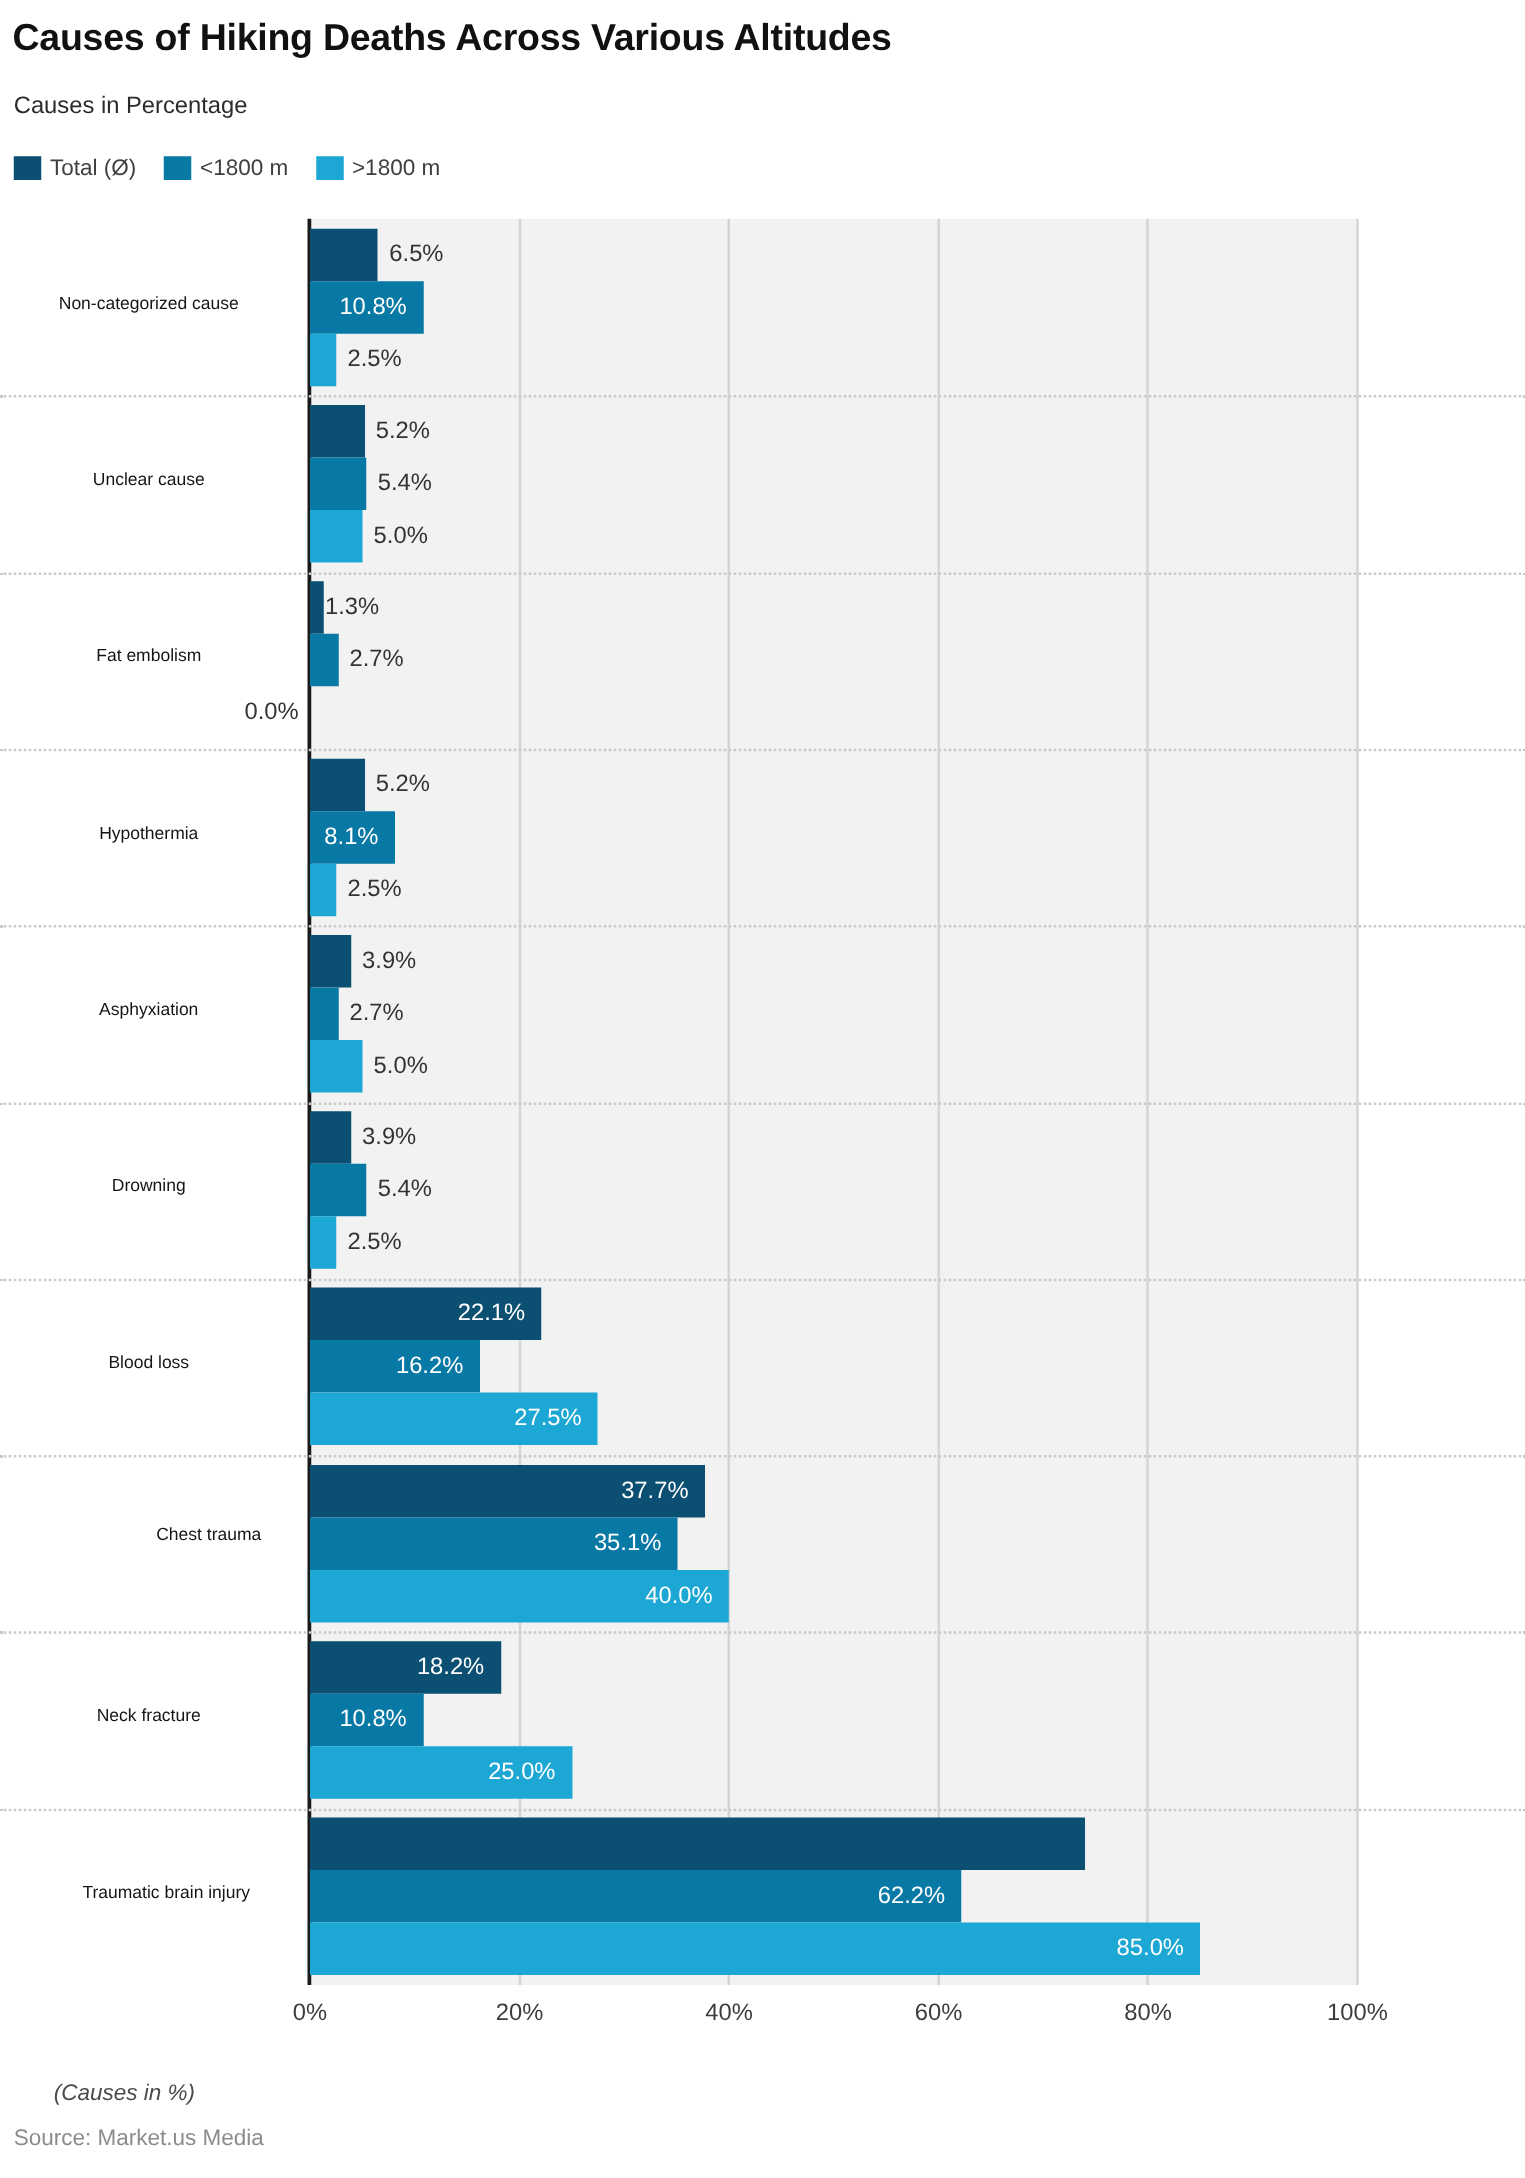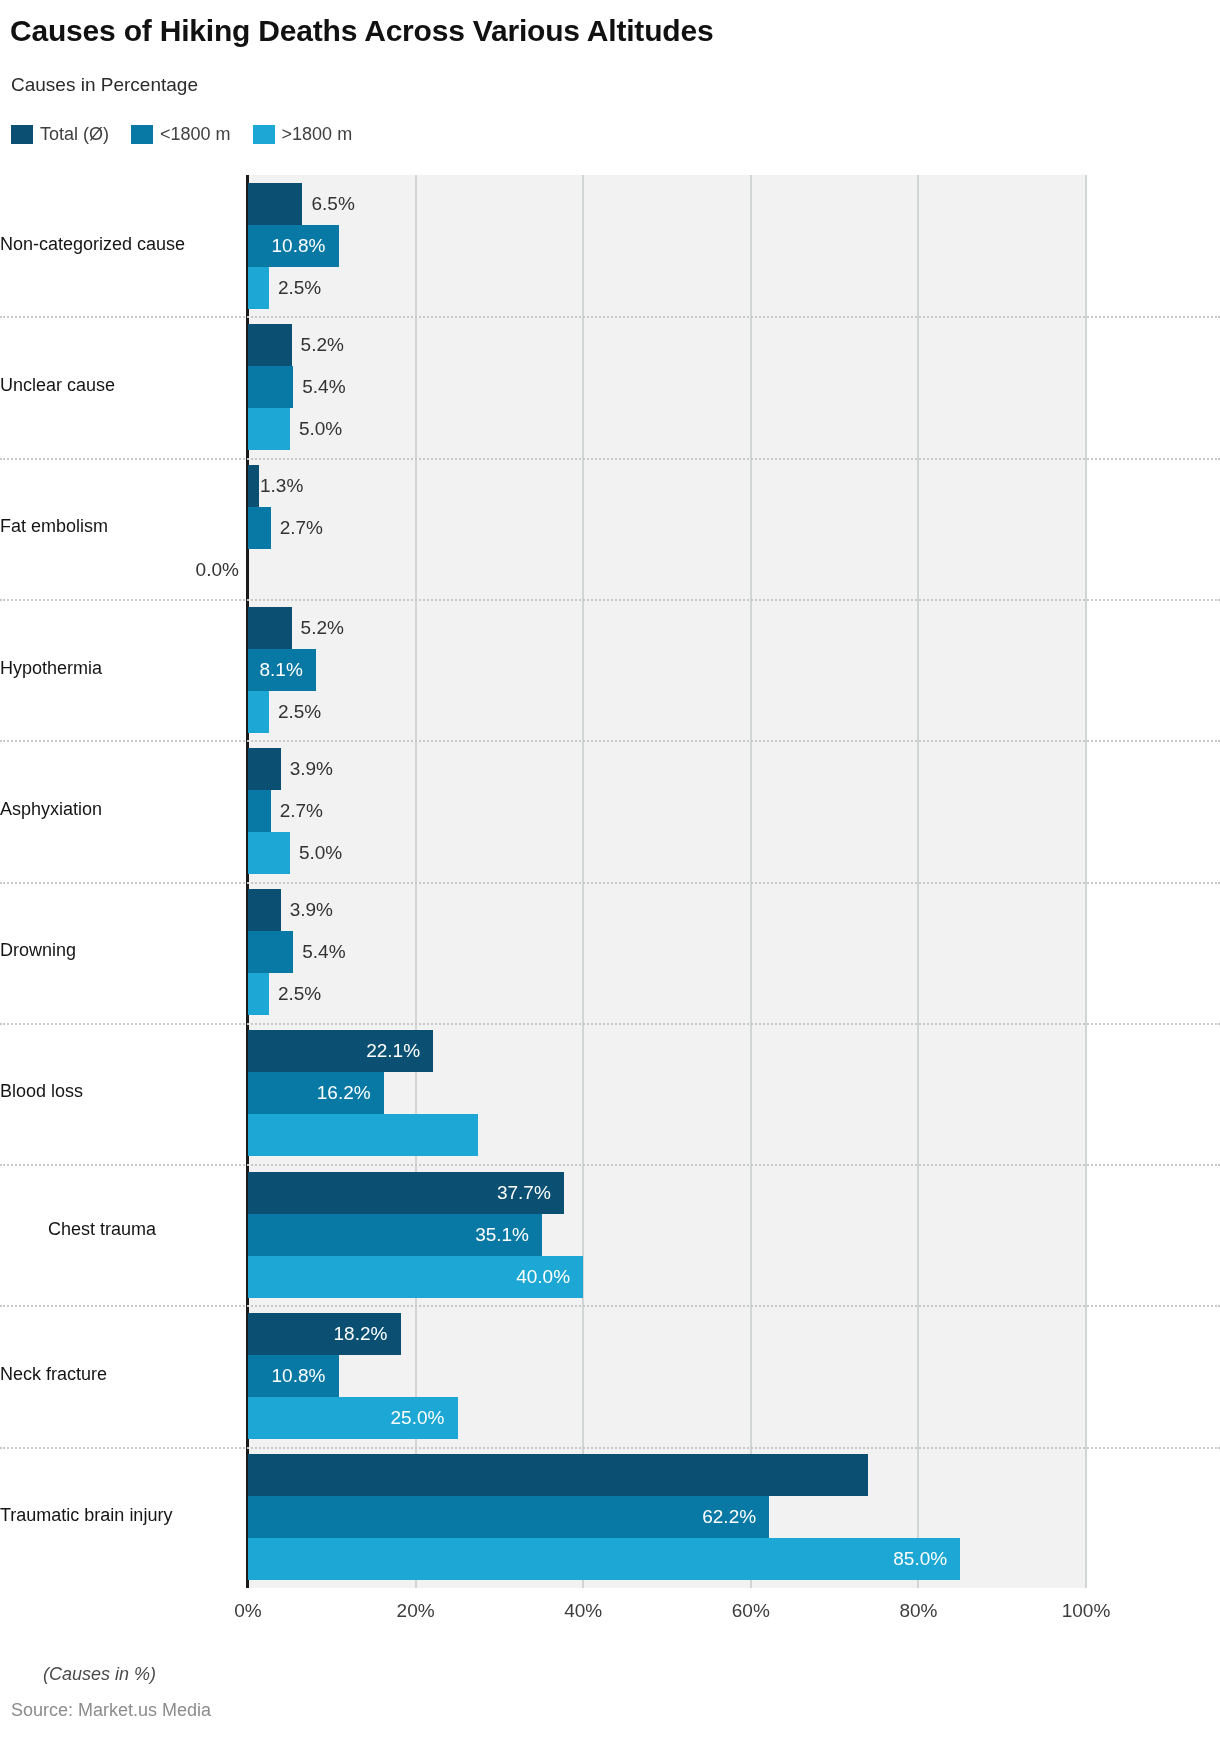--- a/index.html
+++ b/index.html
@@ -98,22 +98,22 @@
   
   .cat-row {
     position: absolute;
     left: 0;
     width: 1220px;
   }
   .cat-label {
     position: absolute;
     left: 0;
     width: 238px;
-    text-align: left;
-    font-size: 18px;
+    text-align: center;
+    font-size: 14px;
     color: #151515;
     white-space: nowrap;
   }
   .bar-wrap {
     position: absolute;
     left: 248px;
     width: 838px;
   }
   .bar {
     position: absolute;
@@ -275,20 +275,21 @@
         </div>
       </div>
       <div class="cat-row" style="top: 1022.8px; height: 141.3px;">
         <div class="cat-label" style="top: 58.65px;">Blood loss</div>
         <div class="bar-wrap" style="top: 7.65px; height: 126px;">
           <div class="bar" style="top: 0px; width: 185.198px; background: rgb(11, 80, 114);"></div>
           <div class="bar-value inside" style="top: 0px; left: 118.198px; color: rgb(255, 255, 255);">22.1%</div>
           <div class="bar" style="top: 42px; width: 135.756px; background: rgb(8, 120, 165);"></div>
           <div class="bar-value inside" style="top: 42px; left: 68.756px; color: rgb(255, 255, 255);">16.2%</div>
           <div class="bar" style="top: 84px; width: 230.45px; background: rgb(28, 167, 212);"></div>
+          <div class="bar-value inside" style="top: 84px; left: 163.45px; color: rgb(255, 255, 255);">27.5%</div>
         </div>
       </div>
       <div class="cat-row" style="top: 1164.1px; height: 141.3px;">
         <div class="cat-label" style="top: 55px; padding-left: 48px;">Chest trauma</div>
         <div class="bar-wrap" style="top: 7.65px; height: 126px;">
           <div class="bar" style="top: 0px; width: 315.926px; background: rgb(11, 80, 114);"></div>
           <div class="bar-value inside" style="top: 0px; left: 248.926px; color: rgb(255, 255, 255);">37.7%</div>
           <div class="bar" style="top: 42px; width: 294.138px; background: rgb(8, 120, 165);"></div>
           <div class="bar-value inside" style="top: 42px; left: 227.138px; color: rgb(255, 255, 255);">35.1%</div>
           <div class="bar" style="top: 84px; width: 335.2px; background: rgb(28, 167, 212);"></div>
@@ -300,21 +301,21 @@
         <div class="bar-wrap" style="top: 7.65px; height: 126px;">
           <div class="bar" style="top: 0px; width: 152.516px; background: rgb(11, 80, 114);"></div>
           <div class="bar-value inside" style="top: 0px; left: 85.516px; color: rgb(255, 255, 255);">18.2%</div>
           <div class="bar" style="top: 42px; width: 90.504px; background: rgb(8, 120, 165);"></div>
           <div class="bar-value inside" style="top: 42px; left: 23.504px; color: rgb(255, 255, 255);">10.8%</div>
           <div class="bar" style="top: 84px; width: 209.5px; background: rgb(28, 167, 212);"></div>
           <div class="bar-value inside" style="top: 84px; left: 142.5px; color: rgb(255, 255, 255);">25.0%</div>
         </div>
       </div>
       <div class="cat-row" style="top: 1446.7px; height: 141.3px;">
-        <div class="cat-label" style="top: 58.65px;">Traumatic brain injury</div>
+        <div class="cat-label" style="top: 58.65px; padding-left: 14px;">Traumatic brain injury</div>
         <div class="bar-wrap" style="top: 7.65px; height: 126px;">
           <div class="bar" style="top: 0px; width: 620.12px; background: rgb(11, 80, 114);"></div>
           <div class="bar" style="top: 42px; width: 521.236px; background: rgb(8, 120, 165);"></div>
           <div class="bar-value inside" style="top: 42px; left: 454.236px; color: rgb(255, 255, 255);">62.2%</div>
           <div class="bar" style="top: 84px; width: 712.3px; background: rgb(28, 167, 212);"></div>
           <div class="bar-value inside" style="top: 84px; left: 645.3px; color: rgb(255, 255, 255);">85.0%</div>
         </div>
       </div>
     </div>
   <div id="seps-layer">

